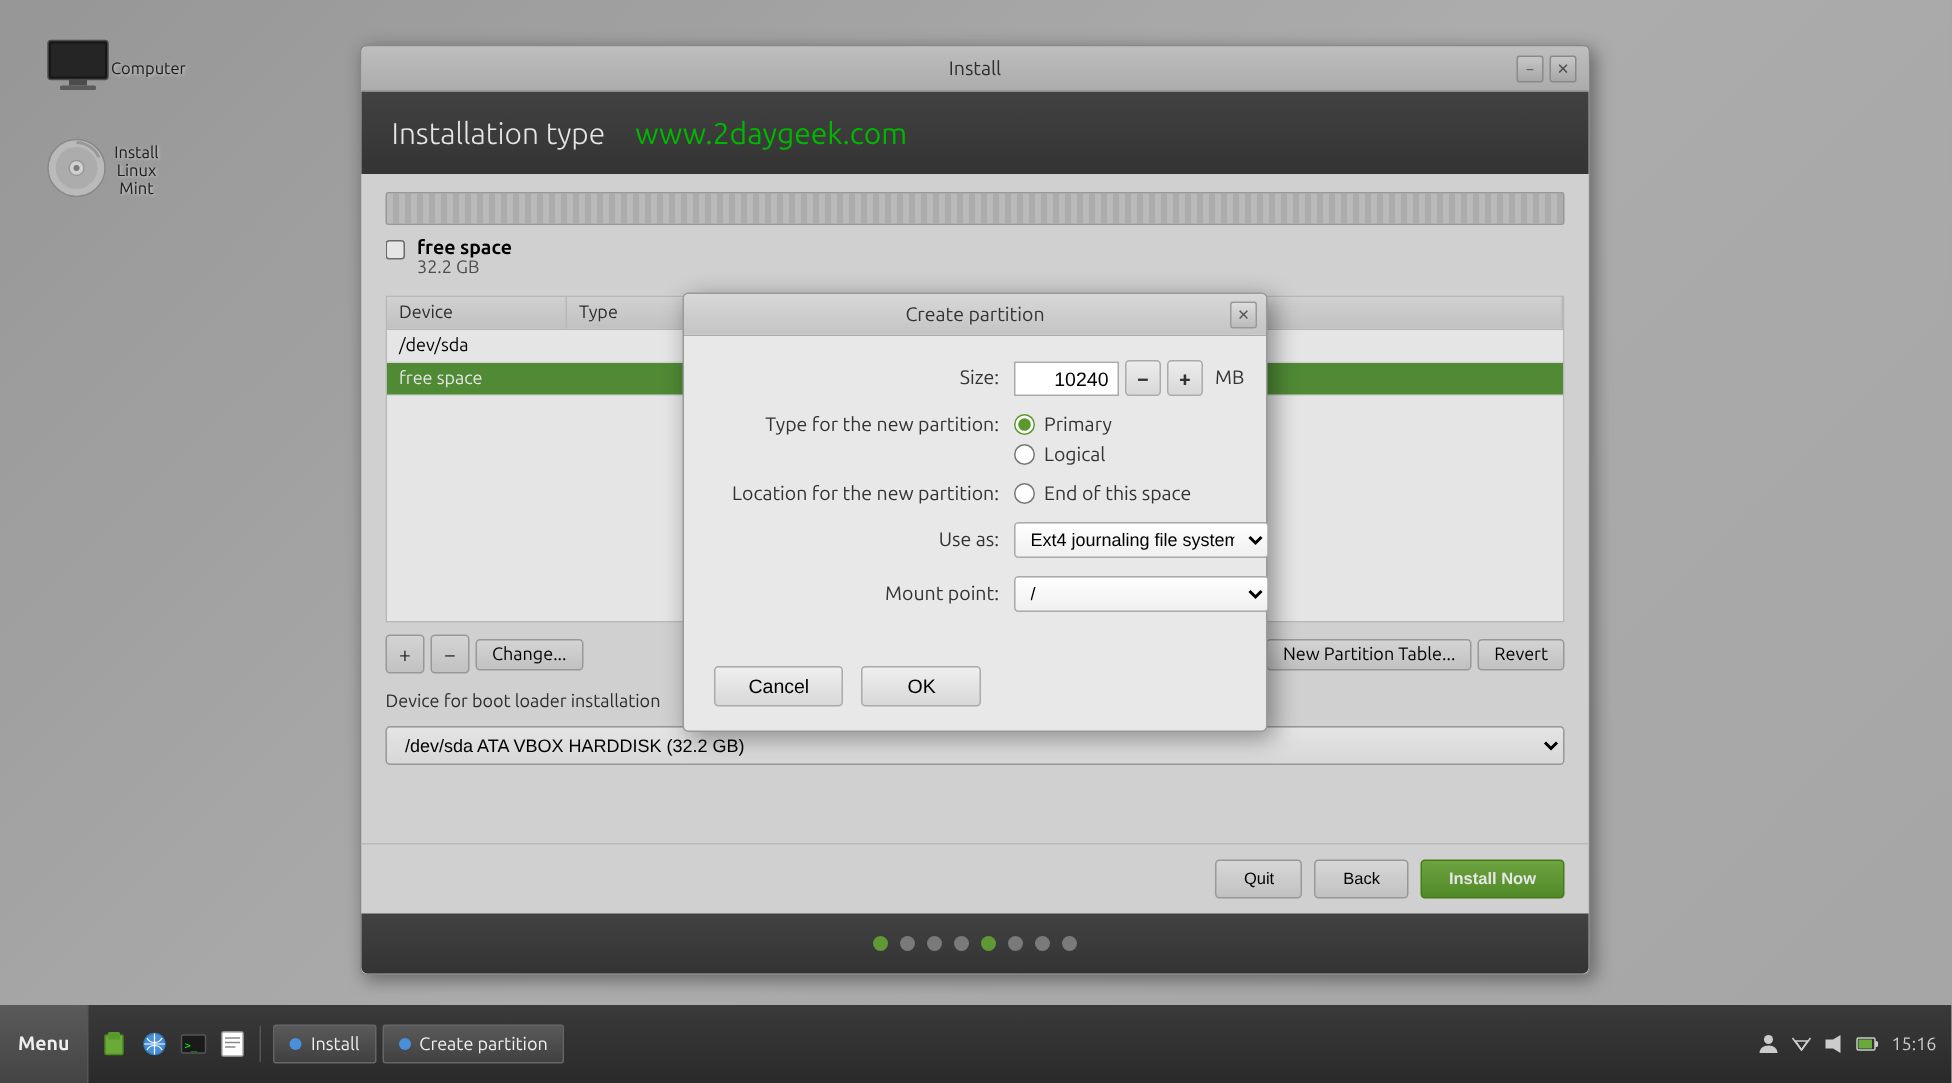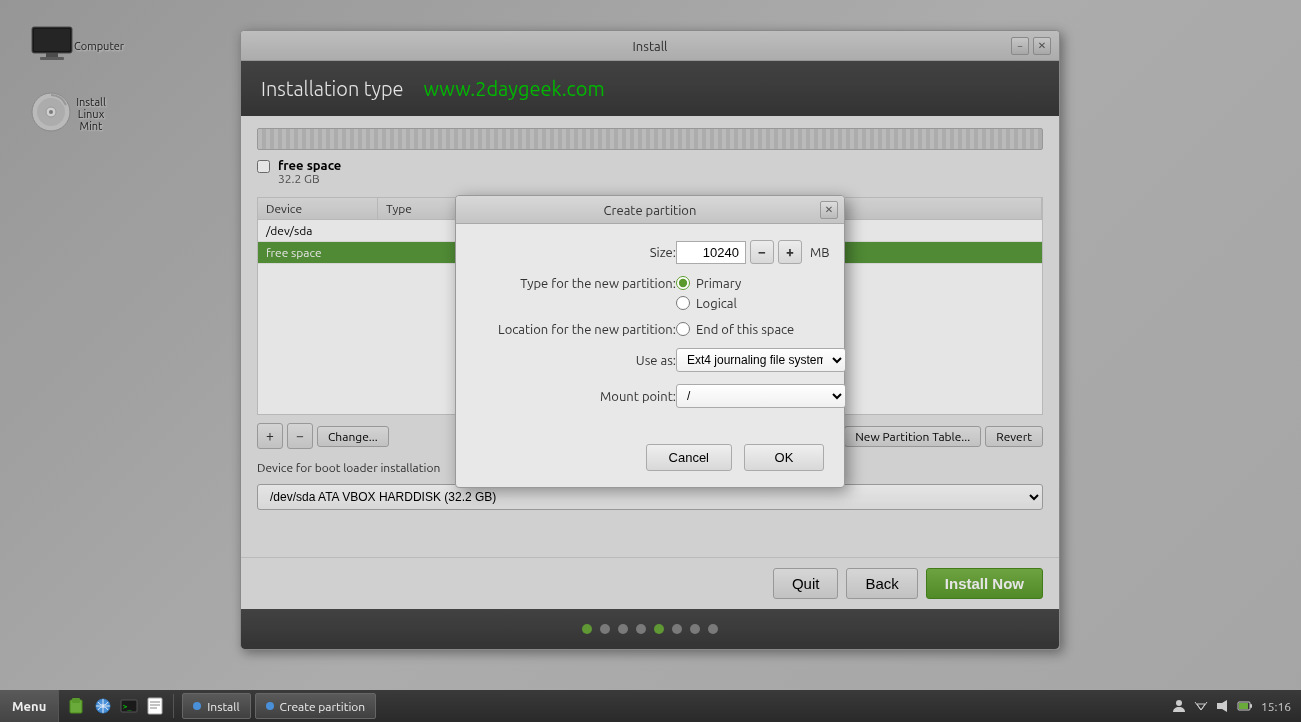--- a/index.html
+++ b/index.html
@@ -273,21 +273,21 @@
       background: #e8e8e8;
       border-top: 1px solid #d0d0d0;
     }
 
     .footer-btn {
       padding: 6px 18px;
       border: 1px solid #aaa;
       background: linear-gradient(to bottom, #efefef, #d8d8d8);
       border-radius: 3px;
       cursor: pointer;
-      font-size: 15px;
+      font-size: 11px;
     }
 
     .footer-btn.primary {
       background: linear-gradient(to bottom, #7ab648, #5a9a2c);
       border-color: #4a8a1c;
       color: #fff;
       font-weight: bold;
     }
 
     
@@ -381,20 +381,21 @@
       display: flex;
       align-items: center;
       margin-bottom: 12px;
     }
 
     .dialog-label {
       font-size: 13px;
       color: #333;
       min-width: 200px;
       text-align: right;
+      padding-right: 10px;
     }
 
     .dialog-control {
       display: flex;
       align-items: center;
       gap: 4px;
     }
 
     .size-input {
       width: 70px;
@@ -453,21 +454,21 @@
       width: 170px;
       padding: 3px 6px;
       border: 1px solid #aaa;
       background: linear-gradient(to bottom, #fff, #f0f0f0);
       border-radius: 3px;
       font-size: 12px;
     }
 
     .dialog-footer {
       display: flex;
-      justify-content: flex-end;
+      justify-content: flex-start;
       gap: 12px;
       padding: 8px 20px 16px;
     }
 
     .dialog-btn {
       padding: 5px 22px;
       border: 1px solid #aaa;
       background: linear-gradient(to bottom, #efefef, #d8d8d8);
       border-radius: 3px;
       cursor: pointer;
@@ -478,21 +479,21 @@
     .dialog-btn.ok {
       background: linear-gradient(to bottom, #efefef, #d8d8d8);
     }
 
     
     .taskbar {
       position: absolute;
       bottom: 0;
       left: 0;
       width: 100%;
-      height: 32px;
+      height: 52px;
       background: linear-gradient(to bottom, #3a3a3a, #2a2a2a);
       display: flex;
       align-items: center;
       z-index: 200;
     }
 
     .taskbar-menu {
       background: linear-gradient(to bottom, #5a5a5a, #444);
       padding: 4px 12px;
       color: #eee;

